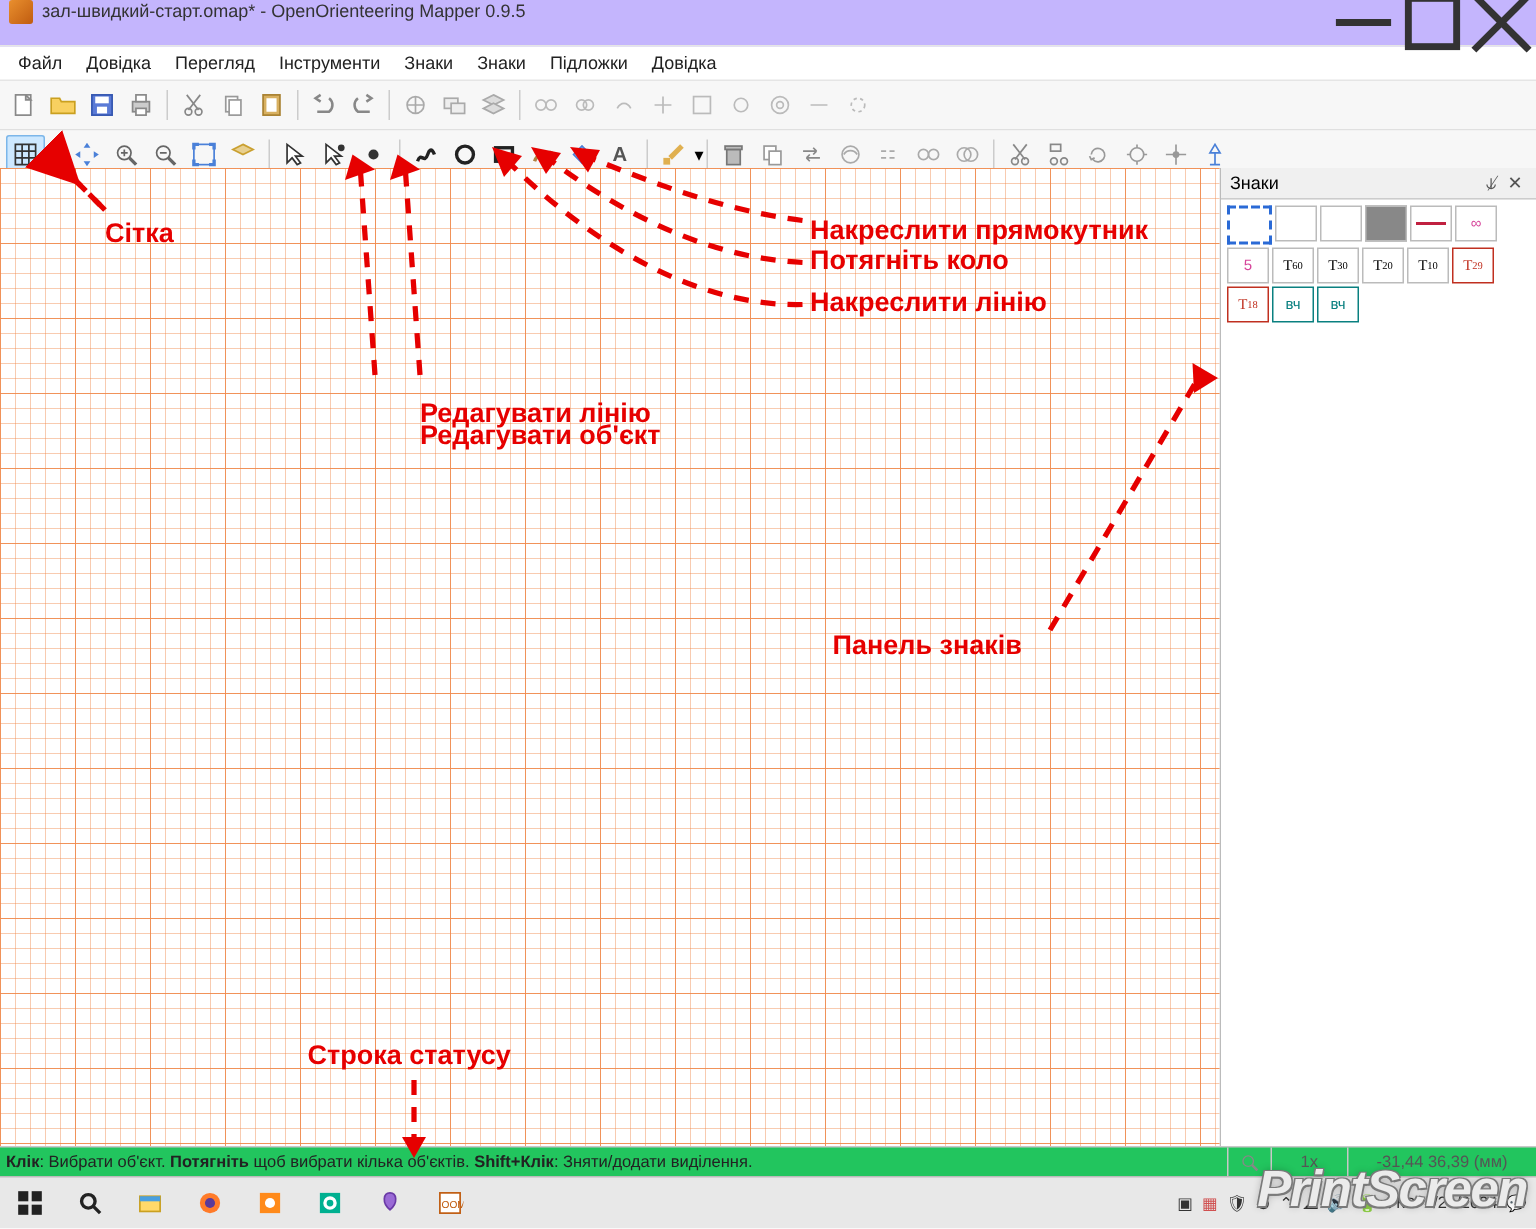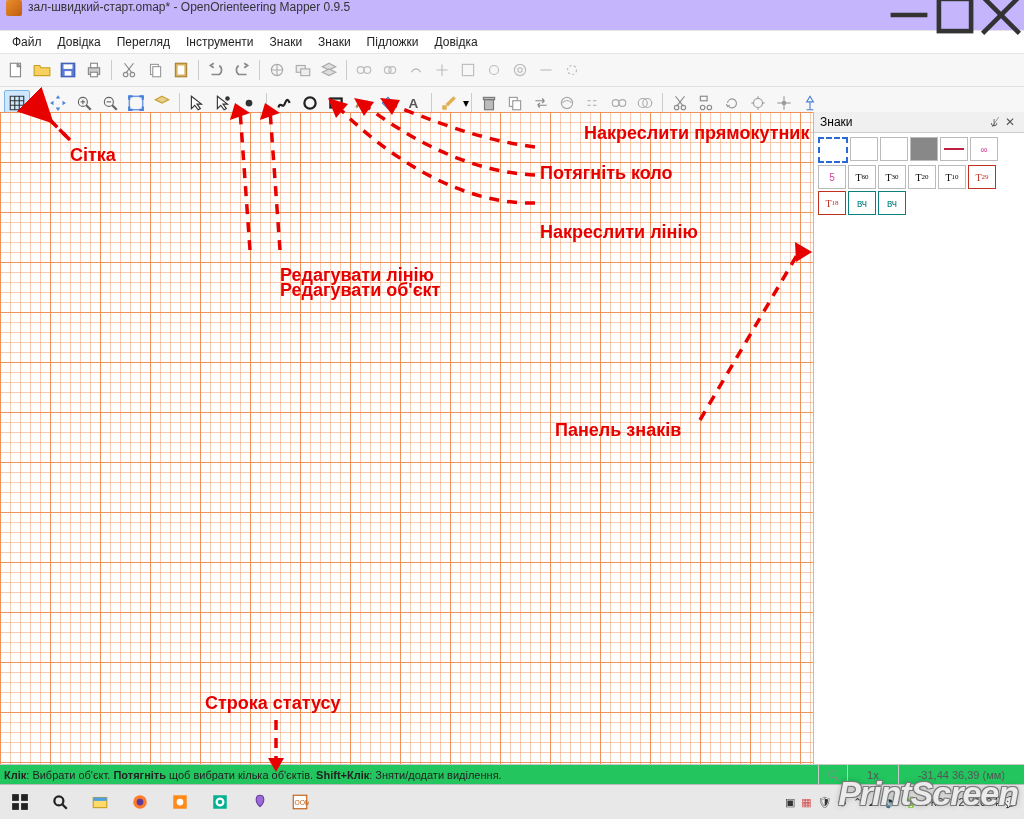--- a/index.html
+++ b/index.html
@@ -723,20 +723,20 @@
     <path d="M700 420 L800 250"></path>
     <polygon points="795,242 812,252 796,262"></polygon>
 
     <path d="M276 720 L276 760"></path>
     <polygon points="268,758 284,758 276,772"></polygon>
   </svg>
 
   <div class="anno" style="left:70px; top:145px;">Сітка</div>
   <div class="anno" style="left:280px; top:255px;margin-top:10px;">Редагувати лінію</div>
   <div class="anno" style="left:280px; top:280px;">Редагувати об'єкт</div>
-  <div class="anno" style="left:540px; top:123px;padding-left:44px;">Накреслити прямокутник</div>
+  <div class="anno" style="left:540px; top:143px;">Накреслити прямокутник</div>
   <div class="anno" style="left:540px; top:163px;">Потягніть коло</div>
-  <div class="anno" style="left:540px; top:191px;margin-top:31px;">Накреслити лінію</div>
+  <div class="anno" style="left:540px; top:191px;">Накреслити лінію</div>
   <div class="anno" style="left:555px; top:420px;">Панель знаків</div>
   <div class="anno" style="left:205px; top:693px;">Строка статусу</div>
 </div>
 
 <div class="watermark">PrintScreen</div>
 
 </body></html>

